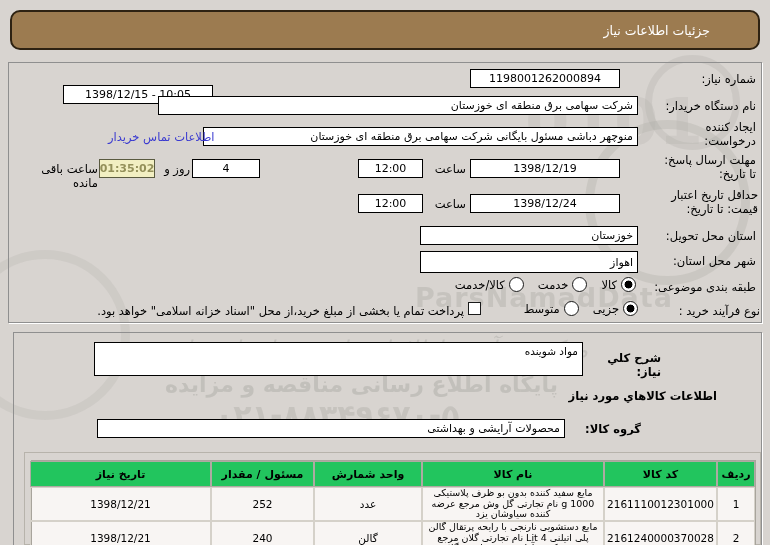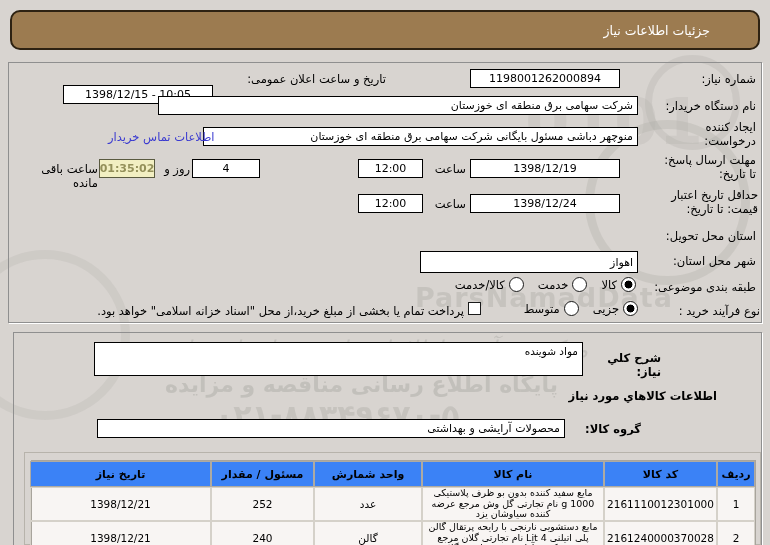--- a/index.html
+++ b/index.html
@@ -17,21 +17,21 @@
   .link{color:#3a3ad0;font-size:11.5px;cursor:pointer;z-index:2;}
   .cd{background:#f2efc2;border:1px solid #5a5a40;color:#94905a;font-weight:bold;}
   .radio{width:13px;height:13px;border:1.5px solid #1a1a1a;border-radius:50%;background:#fff;
          display:inline-block;vertical-align:middle;flex:none;}
   .radio.sel{background:radial-gradient(circle,#000 0 40%,#fff 46%);}
   .chk{width:13px;height:13px;border:1.5px solid #1a1a1a;background:#fff;display:inline-block;flex:none;}
   .optrow{display:flex;align-items:center;gap:5px;z-index:2;font-size:11.5px;}
   .opt{display:flex;align-items:center;gap:4px;}
   .tbl{z-index:2;background:#f8f5f3;border:1px solid #a8a49c;display:grid;
        grid-template-columns:38px 113px 182px 108px 103px 181px;}
-  .tbl .h{background:#3b82f6;font-weight:bold;font-size:11px;border:1px solid #aeaaa2;
+  .tbl .h{background:#22c55e;font-weight:bold;font-size:11px;border:1px solid #aeaaa2;
           display:flex;align-items:center;justify-content:center;height:26px;box-sizing:border-box;}
   .tbl .c{font-size:10.5px;border:1px solid #d5d1c9;display:flex;align-items:center;justify-content:center;
           height:34px;box-sizing:border-box;text-align:center;line-height:1.15;padding:1px 2px;overflow:hidden;}
   .wm{z-index:0;color:#b5b3ae;pointer-events:none;white-space:nowrap;}
   .wmcirc{border-radius:50%;z-index:0;pointer-events:none;}
 </style>
 </head>
 <body>
 
 <div class="page">
@@ -46,21 +46,20 @@
   <div class="abs wm ltr" style="left:215px;top:398px;font-size:30px;font-weight:bold;letter-spacing:3px;opacity:.5;">۰۲۱-۸۸۳۴۹۶۷۰-۵</div>
 
   <div class="abs titlebar" style="left:10px;top:10px;width:750px;height:40px;border-radius:10px;">
     <span>جزئیات اطلاعات نیاز</span>
   </div>
 
   <div class="abs panel" style="left:8px;top:62px;width:754px;height:261px;"></div>
 
   <div class="abs lbl" style="left:640px;top:72px;width:116px;">شماره نیاز:</div>
   <div class="abs box ltr" style="left:470px;top:69px;width:150px;height:19px;">1198001262000894</div>
-  <div class="abs lbl" style="left:216px;top:72px;width:170px;">تاریخ و ساعت اعلان عمومی:</div>
   <div class="abs box ltr" style="left:63px;top:85px;width:150px;height:19px;">1398/12/15 - 10:05</div>
 
   <div class="abs lbl" style="left:640px;top:99px;width:116px;">نام دستگاه خریدار:</div>
   <div class="abs box rt" style="left:158px;top:96px;width:480px;height:19px;">شرکت سهامی برق منطقه ای خوزستان</div>
 
   <div class="abs lbl" style="left:640px;top:120px;width:116px;">
     <span>ایجاد کننده</span><br>
     <span>درخواست:</span>
   </div>
   <div class="abs box rt" style="left:203px;top:127px;width:435px;height:19px;">منوچهر دباشی مسئول بایگانی شرکت سهامی برق منطقه ای خوزستان</div>
@@ -80,20 +79,21 @@
 
   <div class="abs lbl" style="left:640px;top:188px;width:118px;">
     <span>حداقل تاریخ اعتبار</span><br>
     <span>قیمت: تا تاریخ:</span>
   </div>
   <div class="abs box ltr" style="left:470px;top:194px;width:150px;height:19px;">1398/12/24</div>
   <div class="abs lbl" style="left:426px;top:197px;width:40px;">ساعت</div>
   <div class="abs box ltr" style="left:358px;top:194px;width:65px;height:19px;">12:00</div>
 
   <div class="abs lbl" style="left:640px;top:229px;width:116px;">استان محل تحویل:</div>
+  <div class="abs box rt" style="left:420px;top:226px;width:218px;height:19px;">خوزستان</div>
 
   <div class="abs lbl" style="left:640px;top:254px;width:116px;">شهر محل استان:</div>
   <div class="abs box rt" style="left:420px;top:251px;width:218px;height:22px;">اهواز</div>
 
   <div class="abs lbl" style="left:640px;top:280px;width:116px;">طبقه بندی موضوعی:</div>
   <div class="abs optrow" style="left:408px;top:277px;width:228px;justify-content:flex-start;gap:14px;">
     <span class="opt">
       <span class="radio sel"></span>
       <span>کالا</span>
     </span>

